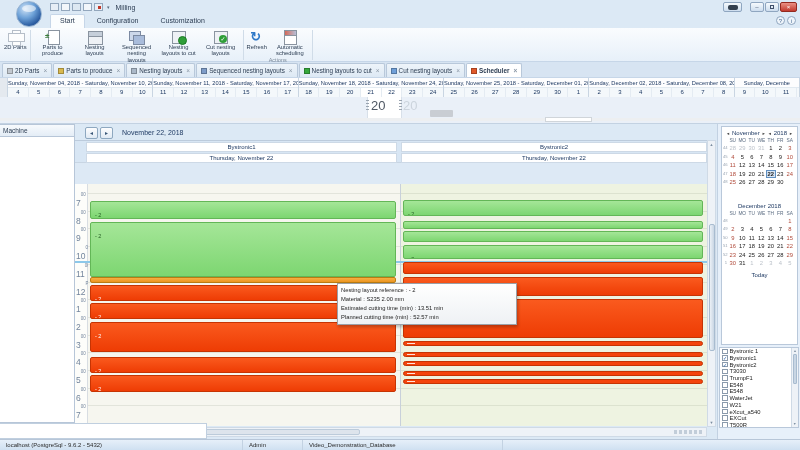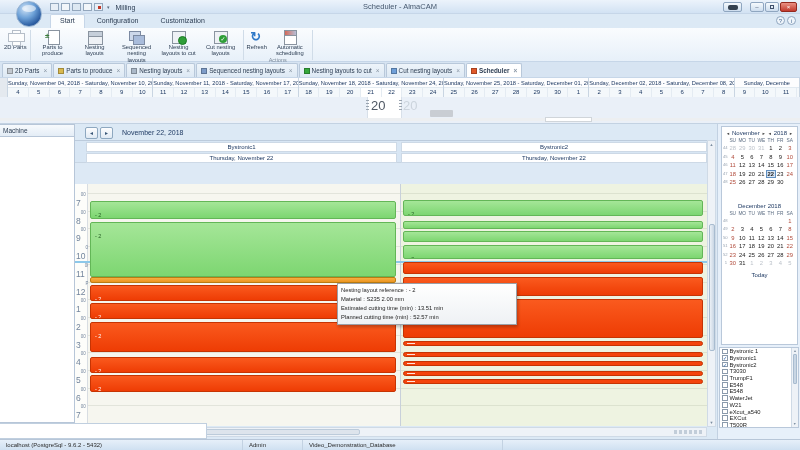--- a/index.html
+++ b/index.html
@@ -155,23 +155,20 @@
   .bottomwhite{position:absolute;left:0;top:423px;width:207px;height:16px;background:#fff;border:1px solid #c0cfdf;border-left:none}
   .statusbar{position:absolute;left:0;top:439px;width:800px;height:11px;background:linear-gradient(#e6eff9,#cfe0f1);
              border-top:1px solid #b7c6d8;display:flex;align-items:center;font-size:6px;color:#2b2b2b}
   .sseg{padding:0 6px;height:100%;display:flex;align-items:center;border-right:1px solid #c3d2e2;white-space:nowrap}
 </style>
 </head>
 <body>
 
 <div id="root">
 
-  <div class="titlebar">
-    <div class="wintitle">Scheduler - AlmaCAM</div>
-  </div>
   <div class="orb"></div>
   <div class="qat">
     <span class="qi"></span>
     <span class="qi qi2"></span>
     <span class="qi qi3"></span>
     <span class="qi qi4"></span>
     <span class="qi qi5"></span>
     <span class="qcaret">▾</span>
     <span class="qtitle">Milling</span>
   </div>

